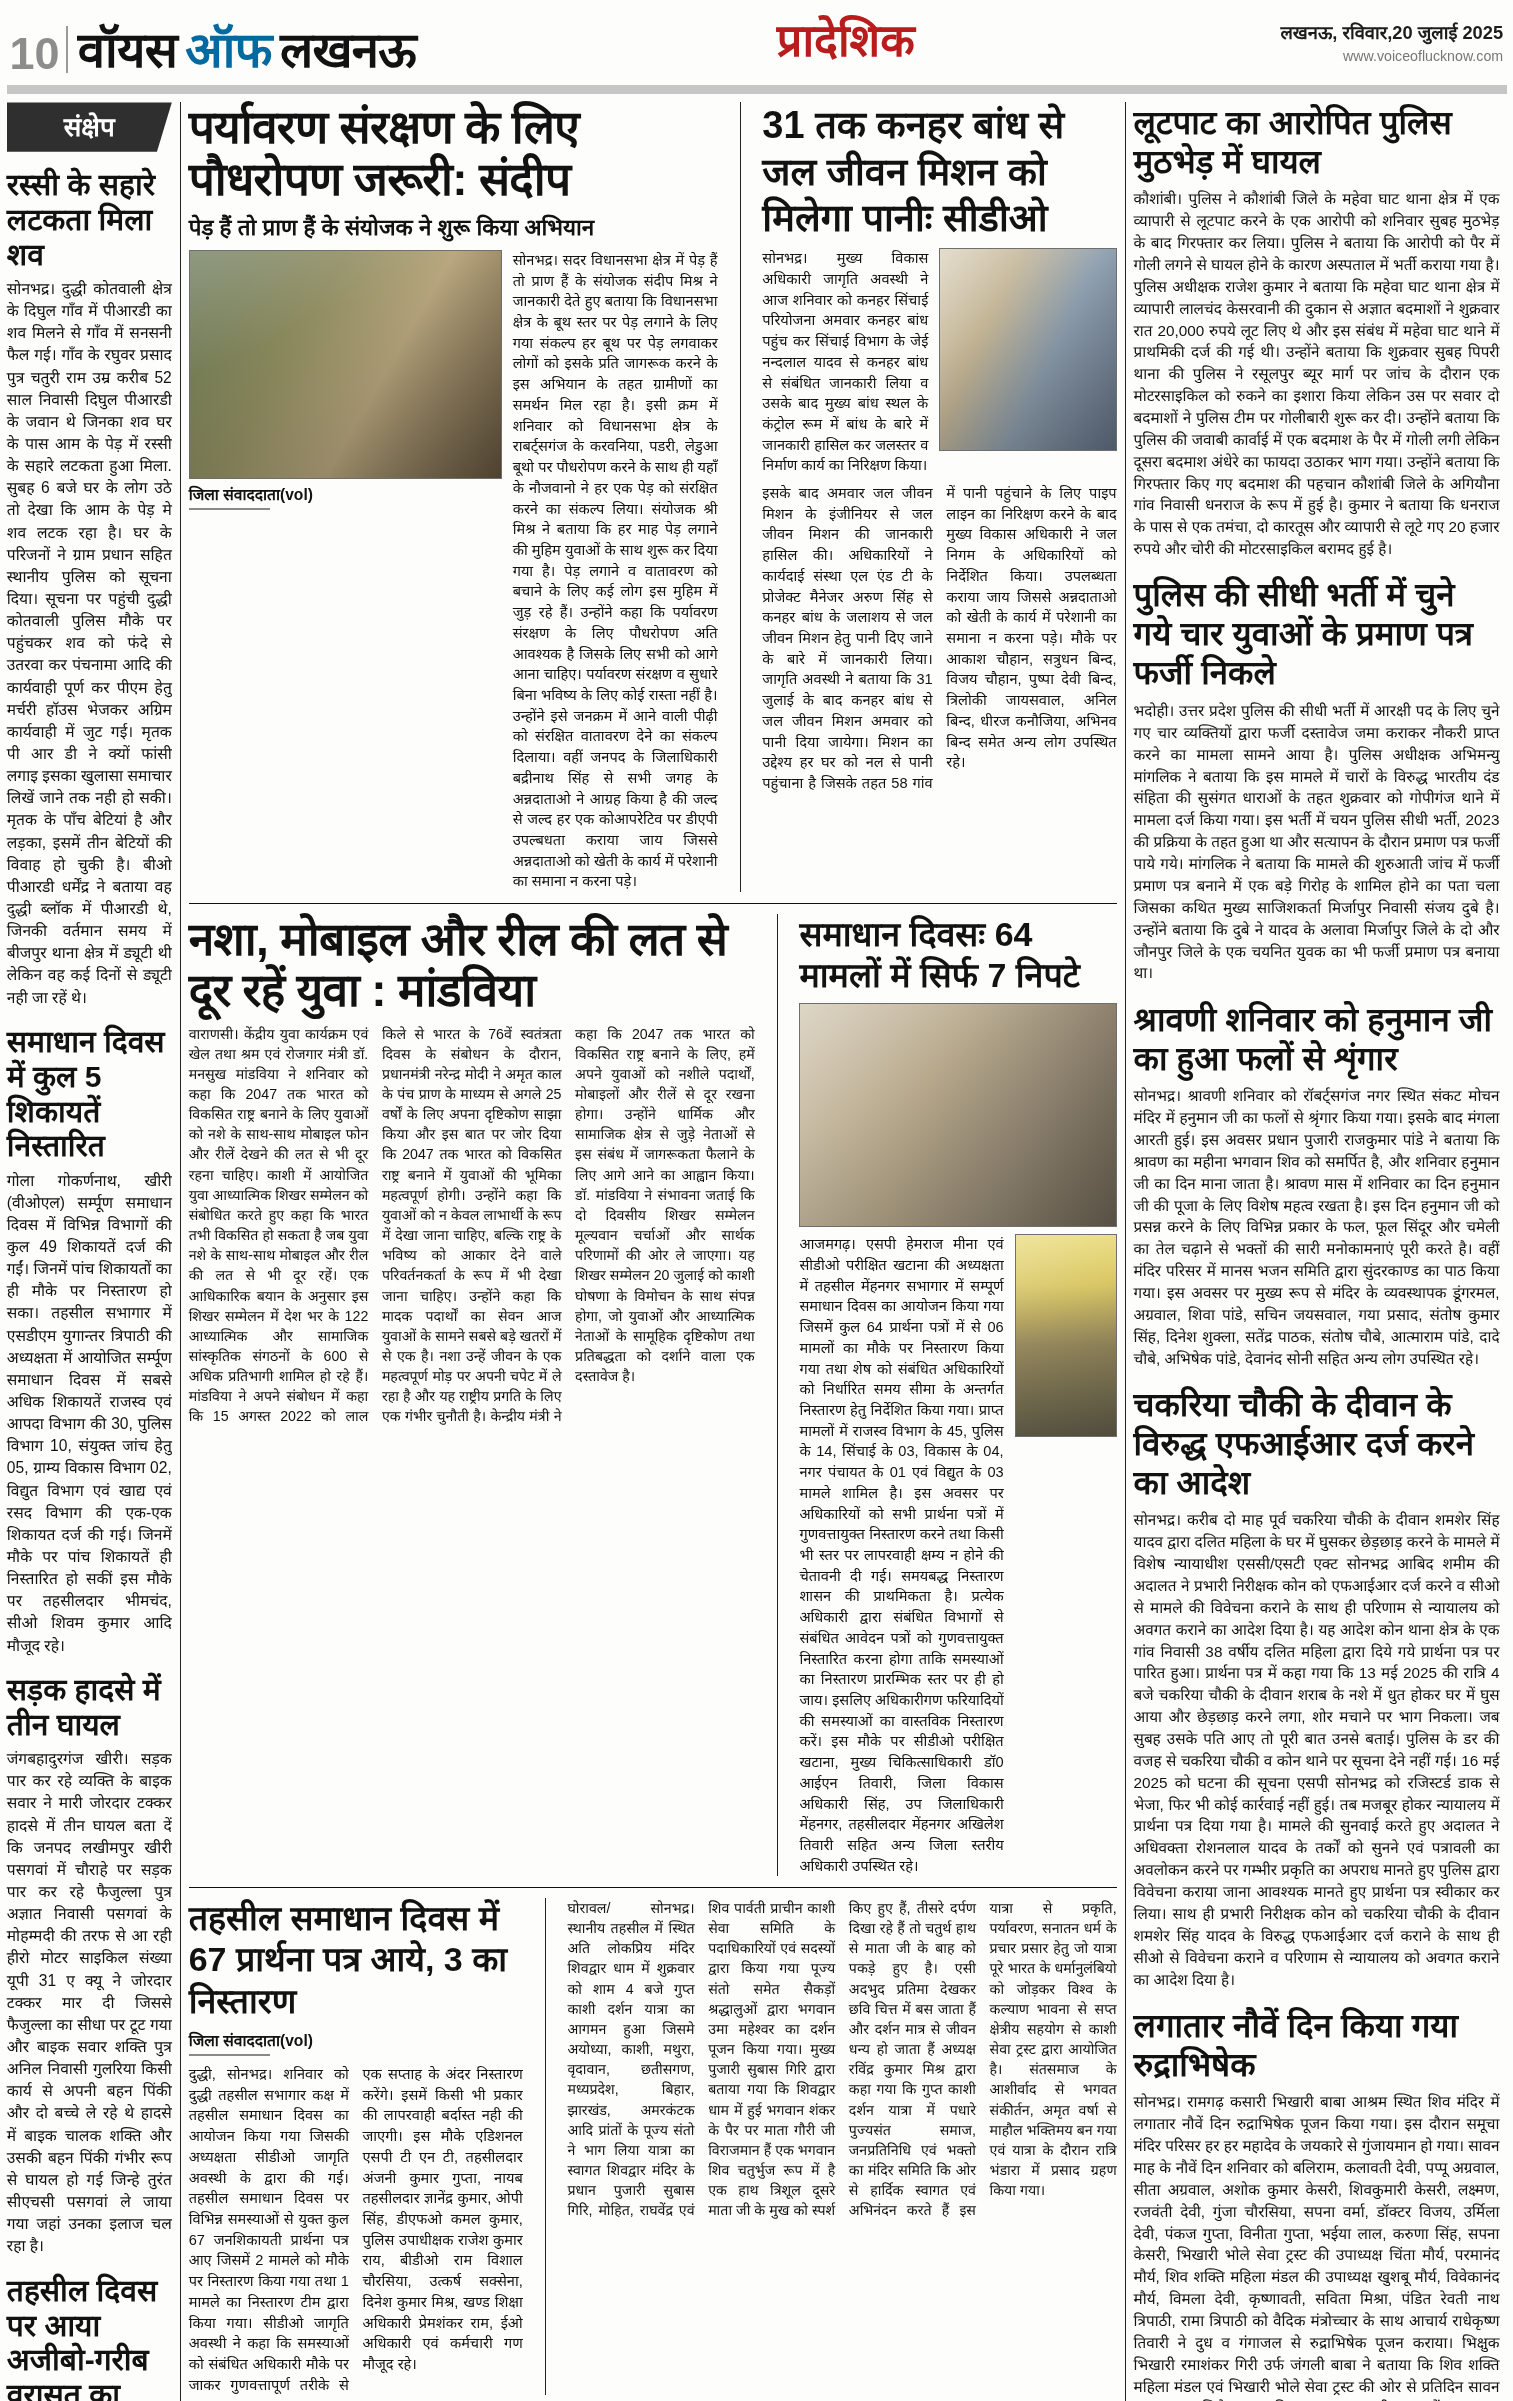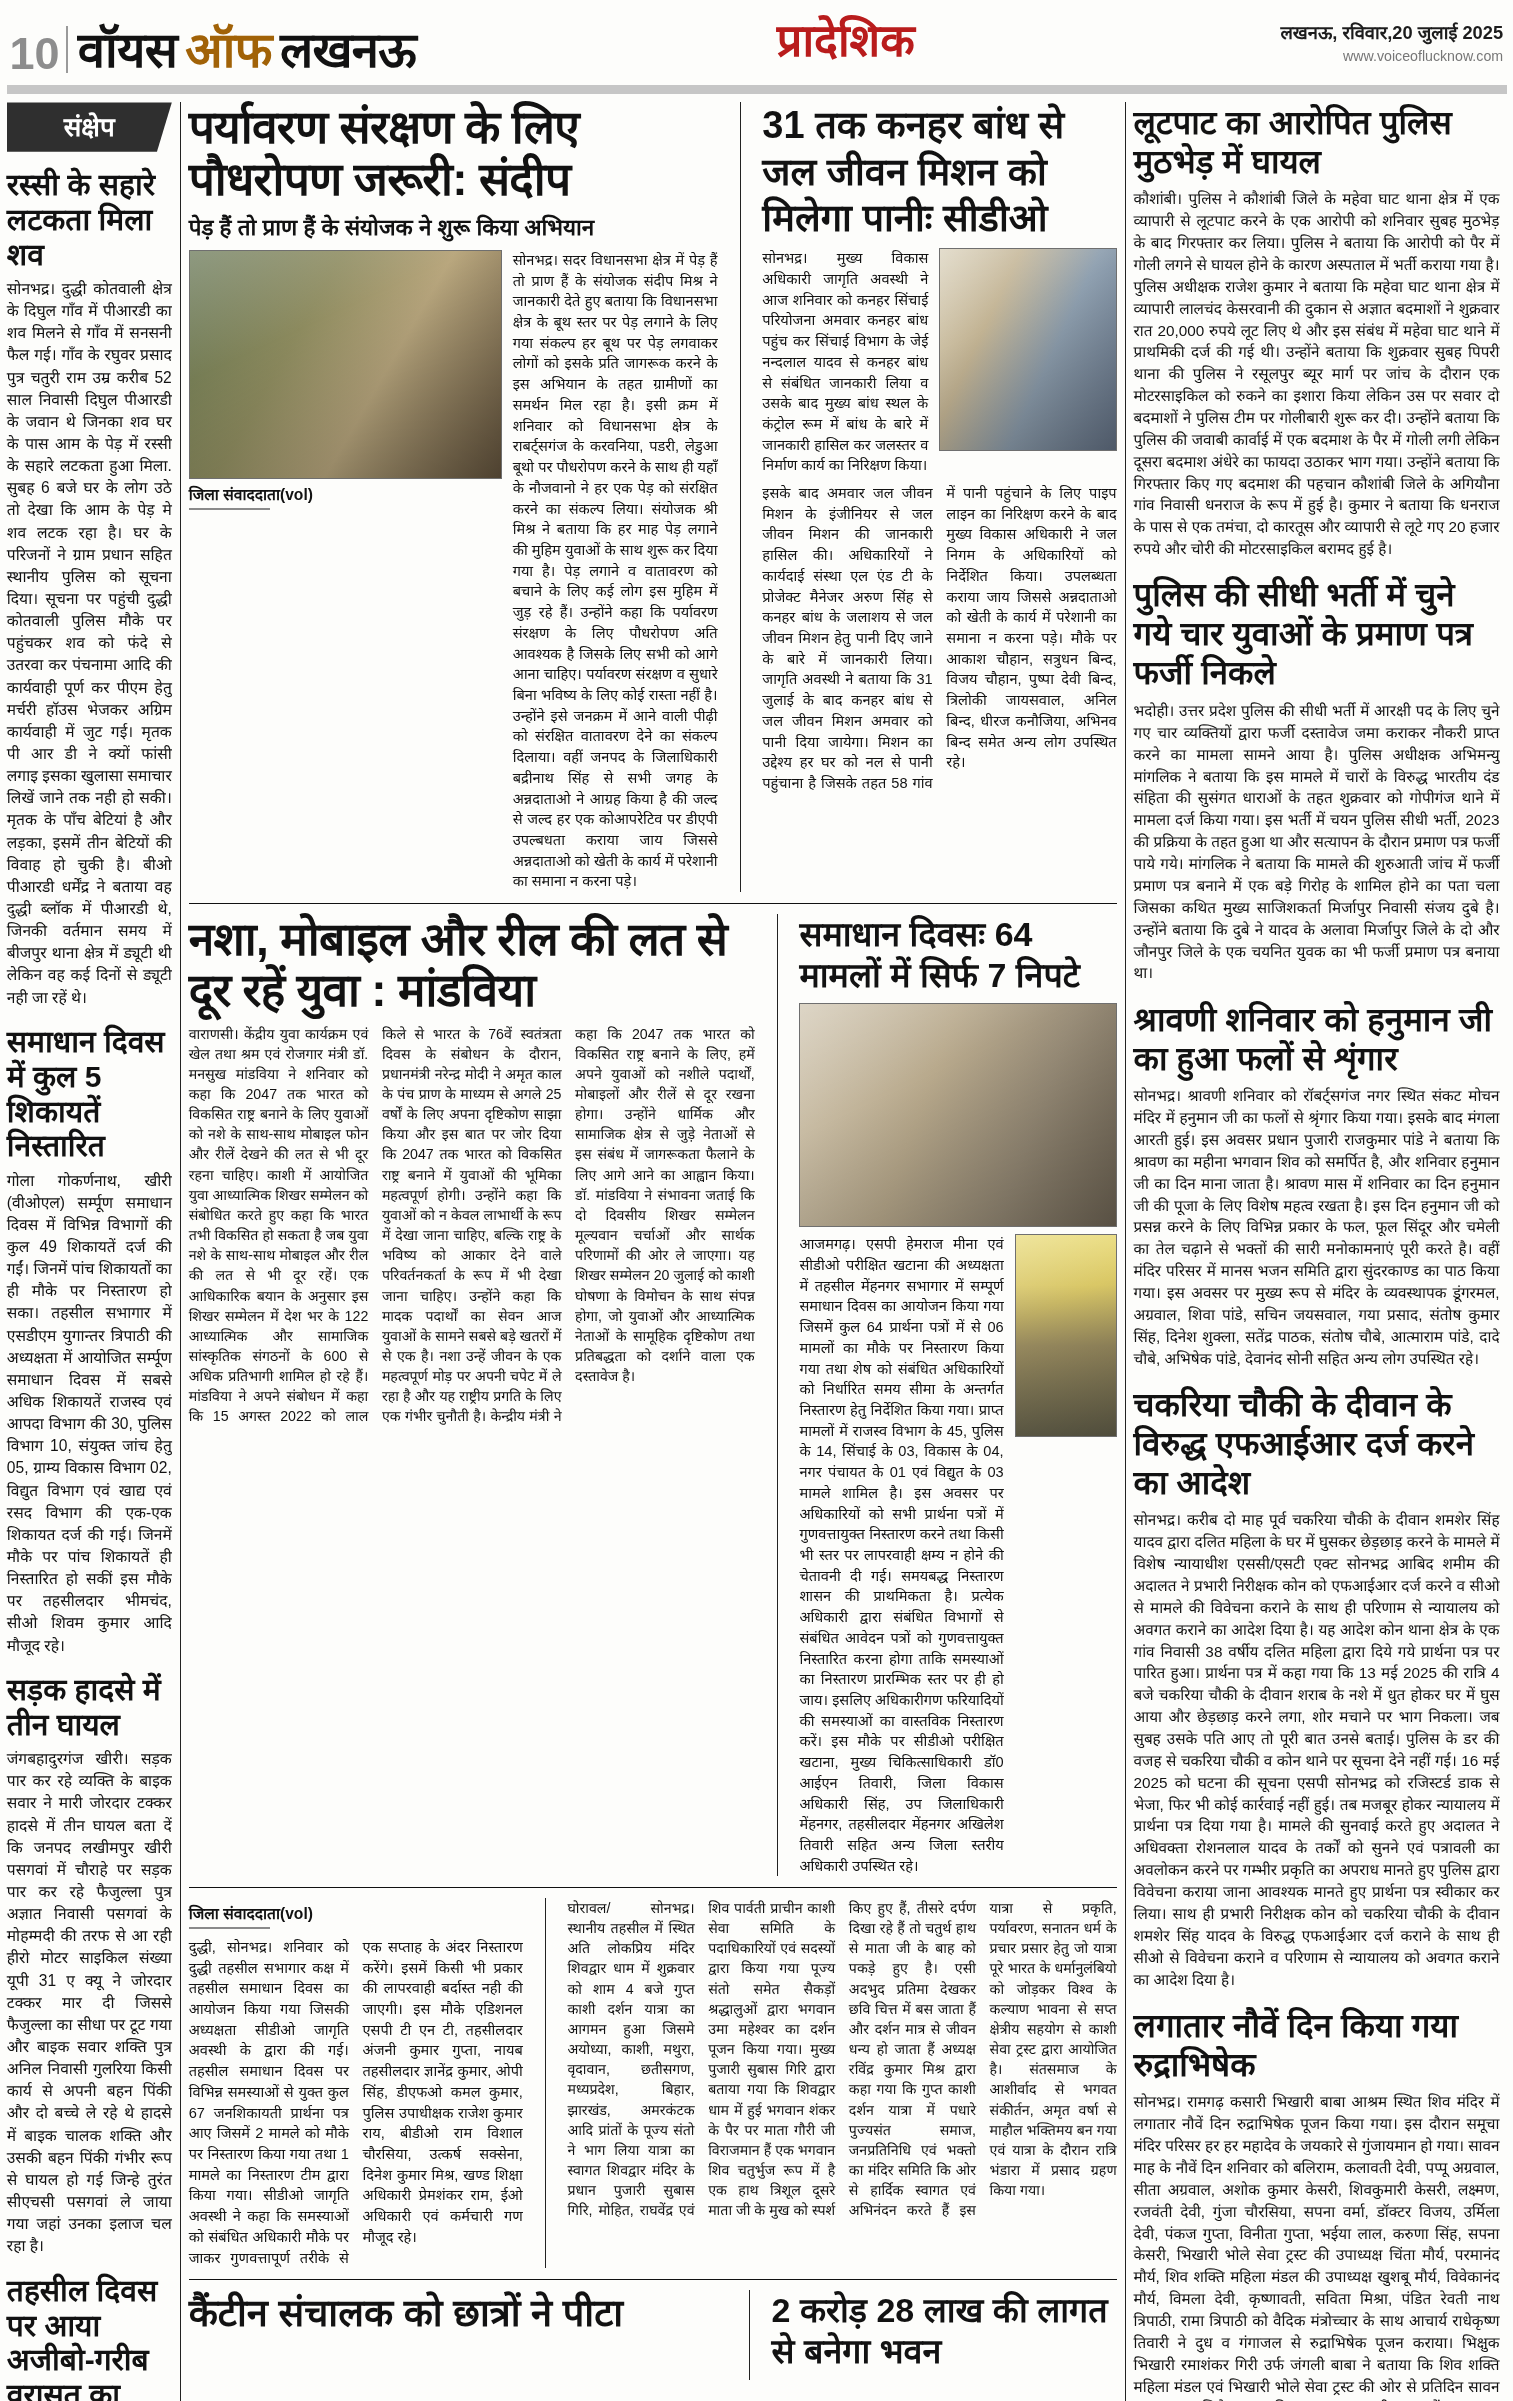--- a/index.html
+++ b/index.html
@@ -7,21 +7,21 @@
     width:1514px;height:2401px;background:#fdfdfb;color:#121212;
     font-family:"Liberation Sans","DejaVu Sans",sans-serif;
     position:relative;overflow:hidden;
   }
   .page{padding:4.1px 6.8px 0 6.8px;}
   
   .hdr{display:flex;align-items:flex-end;height:76px;position:relative;}
   .pagenum{font-size:45px;font-weight:900;color:#8d8d8d;line-height:1;padding:0 6.8px 4.1px 2.7px;}
   .hdr-vrule{width:2px;height:47px;background:#9a9a9a;margin:0 9.5px 6.8px 0;}
   .masthead{font-size:49px;font-weight:900;line-height:1;padding-bottom:5.4px;letter-spacing:-0.7px;}
-  .masthead .mid{color:#a16207;padding:0 8.1px;}
+  .masthead .mid{color:#0369a1;padding:0 8.1px;}
   .section-label{position:absolute;left:770px;bottom:11px;font-size:45px;font-weight:900;color:#b91c1c;}
   .hdr-right{position:absolute;right:4.1px;bottom:16px;text-align:right;}
   .dateline{font-size:18.3px;font-weight:800;color:#1d1d1d;}
   .website{font-size:14.2px;color:#777;margin-top:4.1px;}
   .grayband{height:8.8px;background:#c6c6c6;margin:5.4px 0 8.1px 0;}
   
   .content{display:grid;grid-template-columns:165px 0.7px 928px 0.7px 366px;column-gap:8.1px;}
   .vrule{background:#222;width:0.7px;}
   
   .rail{display:flex;flex-direction:column;gap:15px;}
@@ -142,20 +142,21 @@
             <div class="jtxt" style="flex:1">आजमगढ़। एसपी हेमराज मीना एवं सीडीओ परीक्षित खटाना की अध्यक्षता में तहसील मेंहनगर सभागार में सम्पूर्ण समाधान दिवस का आयोजन किया गया जिसमें कुल 64 प्रार्थना पत्रों में से 06 मामलों का मौके पर निस्तारण किया गया तथा शेष को संबंधित अधिकारियों को निर्धारित समय सीमा के अन्तर्गत निस्तारण हेतु निर्देशित किया गया। प्राप्त मामलों में राजस्व विभाग के 45, पुलिस के 14, सिंचाई के 03, विकास के 04, नगर पंचायत के 01 एवं विद्युत के 03 मामले शामिल है। इस अवसर पर अधिकारियों को सभी प्रार्थना पत्रों में गुणवत्तायुक्त निस्तारण करने तथा किसी भी स्तर पर लापरवाही क्षम्य न होने की चेतावनी दी गई। समयबद्ध निस्तारण शासन की प्राथमिकता है। प्रत्येक अधिकारी द्वारा संबंधित विभागों से संबंधित आवेदन पत्रों को गुणवत्तायुक्त निस्तारित करना होगा ताकि समस्याओं का निस्तारण प्रारम्भिक स्तर पर ही हो जाय। इसलिए अधिकारीगण फरियादियों की समस्याओं का वास्तविक निस्तारण करें। इस मौके पर सीडीओ परीक्षित खटाना, मुख्य चिकित्साधिकारी डॉ0 आईएन तिवारी, जिला विकास अधिकारी सिंह, उप जिलाधिकारी मेंहनगर, तहसीलदार मेंहनगर अखिलेश तिवारी सहित अन्य जिला स्तरीय अधिकारी उपस्थित रहे।</div>
             <div class="ph" style="--g:linear-gradient(180deg,#e8d973 0%,#d9c766 25%,#9d8f62 55%,#6e6a52 100%);width:102px;height:203px;"></div>
           </div>
         </section>
       </div>
 
       <hr class="hrule">
 
       <div class="crow r3">
         <section>
+          <div class="h-md">तहसील समाधान दिवस में 67 प्रार्थना पत्र आये, 3 का निस्तारण</div>
           <div class="byline">जिला संवाददाता(vol)</div>
           <hr class="byrule">
           <div class="jtxt cols2">दुद्धी, सोनभद्र। शनिवार को दुद्धी तहसील सभागार कक्ष में तहसील समाधान दिवस का आयोजन किया गया जिसकी अध्यक्षता सीडीओ जागृति अवस्थी के द्वारा की गई। तहसील समाधान दिवस पर विभिन्न समस्याओं से युक्त कुल 67 जनशिकायती प्रार्थना पत्र आए जिसमें 2 मामले को मौके पर निस्तारण किया गया तथा 1 मामले का निस्तारण टीम द्वारा किया गया। सीडीओ जागृति अवस्थी ने कहा कि समस्याओं को संबंधित अधिकारी मौके पर जाकर गुणवत्तापूर्ण तरीके से एक सप्ताह के अंदर निस्तारण करेंगे। इसमें किसी भी प्रकार की लापरवाही बर्दास्त नही की जाएगी। इस मौके एडिशनल एसपी टी एन टी, तहसीलदार अंजनी कुमार गुप्ता, नायब तहसीलदार ज्ञानेंद्र कुमार, ओपी सिंह, डीएफओ कमल कुमार, पुलिस उपाधीक्षक राजेश कुमार राय, बीडीओ राम विशाल चौरसिया, उत्कर्ष सक्सेना, दिनेश कुमार मिश्र, खण्ड शिक्षा अधिकारी प्रेमशंकर राम, ईओ अधिकारी एवं कर्मचारी गण मौजूद रहे।</div>
         </section>
         <div class="vrule"></div>
         <section>
           <div class="jtxt cols4" style="font-size:14.2px">घोरावल/ सोनभद्र। स्थानीय तहसील में स्थित अति लोकप्रिय मंदिर शिवद्वार धाम में शुक्रवार को शाम 4 बजे गुप्त काशी दर्शन यात्रा का आगमन हुआ जिसमे अयोध्या, काशी, मथुरा, वृदावान, छतीसगण, मध्यप्रदेश, बिहार, झारखंड, अमरकंटक आदि प्रांतों के पूज्य संतो ने भाग लिया यात्रा का स्वागत शिवद्वार मंदिर के प्रधान पुजारी सुबास गिरि, मोहित, राघवेंद्र एवं शिव पार्वती प्राचीन काशी सेवा समिति के पदाधिकारियों एवं सदस्यों द्वारा किया गया पूज्य संतो समेत सैकड़ों श्रद्धालुओं द्वारा भगवान उमा महेश्वर का दर्शन पूजन किया गया। मुख्य पुजारी सुबास गिरि द्वारा बताया गया कि शिवद्वार धाम में हुई भगवान शंकर के पैर पर माता गौरी जी विराजमान हैं एक भगवान शिव चतुर्भुज रूप में है एक हाथ त्रिशूल दूसरे माता जी के मुख को स्पर्श किए हुए हैं, तीसरे दर्पण दिखा रहे हैं तो चतुर्थ हाथ से माता जी के बाह को पकड़े हुए है। एसी अदभुद प्रतिमा देखकर छवि चित्त में बस जाता हैं और दर्शन मात्र से जीवन धन्य हो जाता हैं अध्यक्ष रविंद्र कुमार मिश्र द्वारा कहा गया कि गुप्त काशी दर्शन यात्रा में पधारे पुज्यसंत समाज, जनप्रतिनिधि एवं भक्तो का मंदिर समिति कि ओर से हार्दिक स्वागत एवं अभिनंदन करते हैं इस यात्रा से प्रकृति, पर्यावरण, सनातन धर्म के प्रचार प्रसार हेतु जो यात्रा पूरे भारत के धर्मानुलंबियो को जोड़कर विश्व के कल्याण भावना से सप्त क्षेत्रीय सहयोग से काशी सेवा ट्रस्ट द्वारा आयोजित है। संतसमाज के आशीर्वाद से भगवत संकीर्तन, अमृत वर्षा से माहौल भक्तिमय बन गया एवं यात्रा के दौरान रात्रि भंडारा में प्रसाद ग्रहण किया गया।</div>
         </section>
       </div>
 

